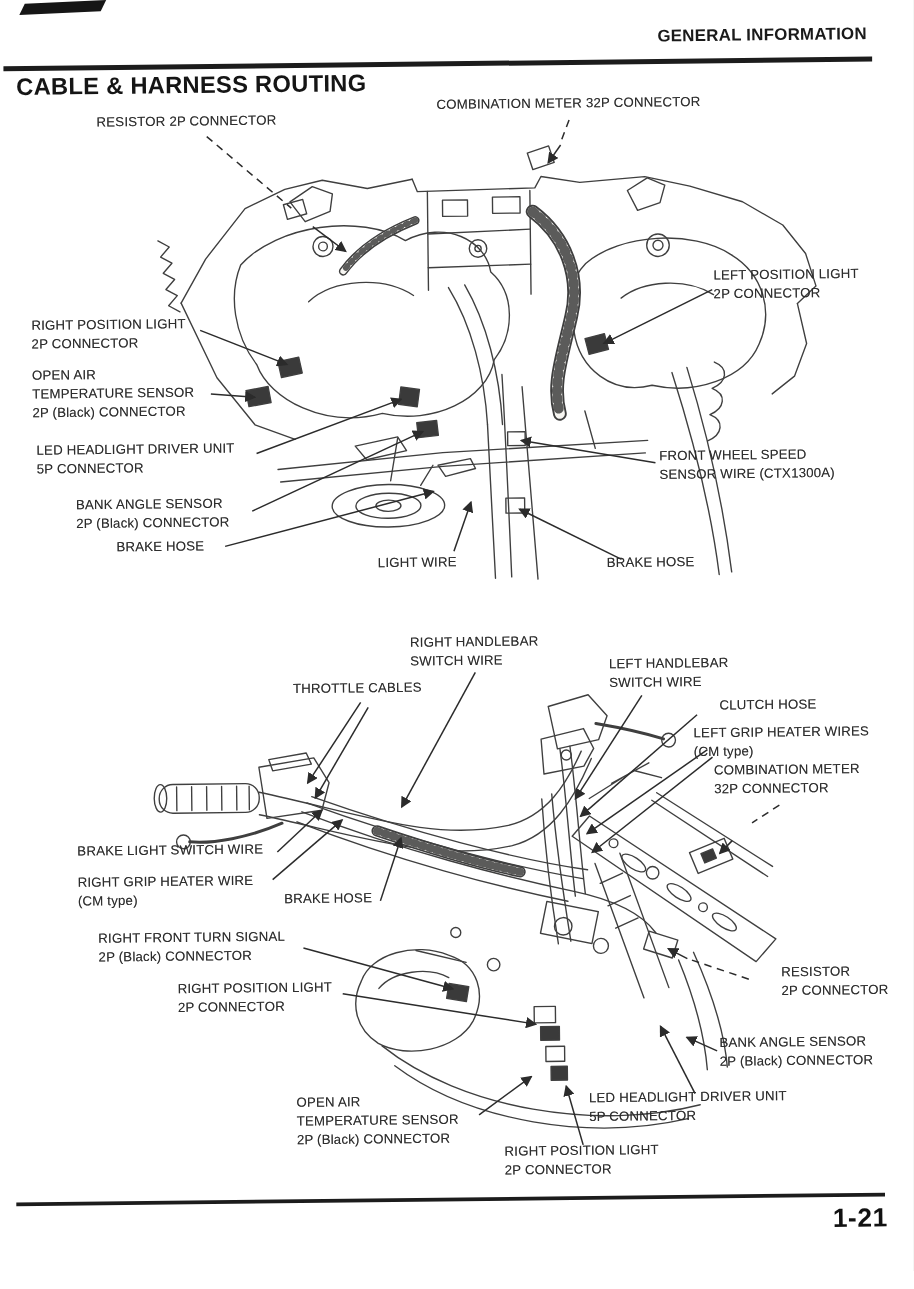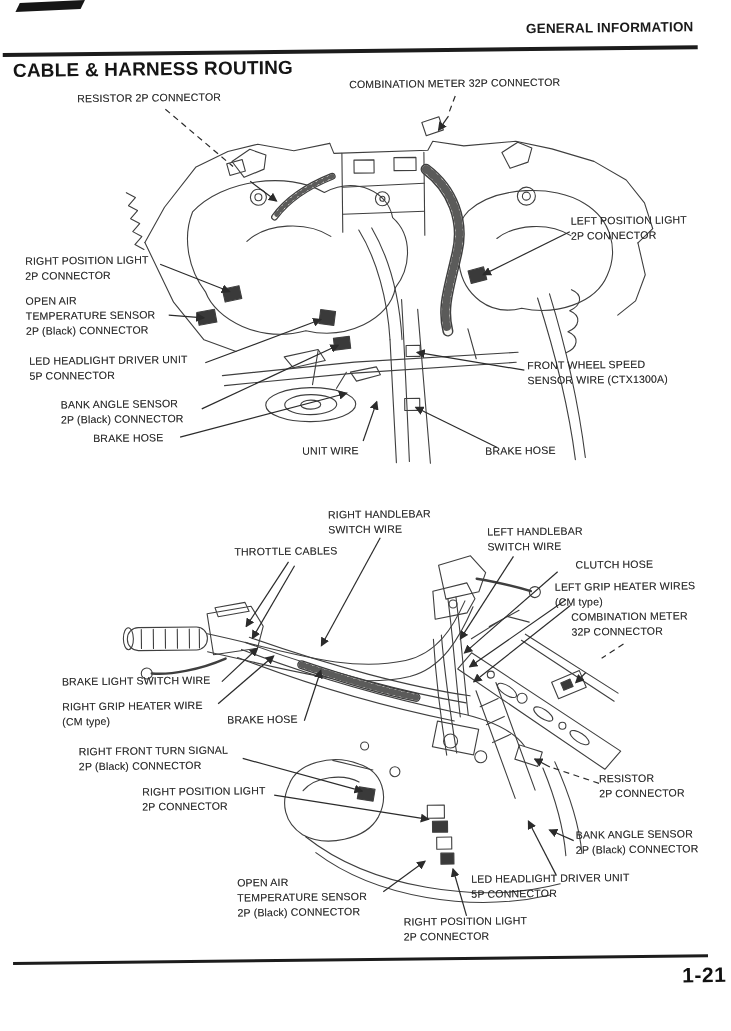--- a/index.html
+++ b/index.html
@@ -8,21 +8,21 @@
   .skew{position:absolute;inset:0;transform:rotate(-0.65deg);transform-origin:50% 50%;}
   .scan-mark{position:absolute;left:24px;top:-2px;width:64px;height:9px;background:#161616;
              transform:skewX(-28deg) rotate(-2deg);}
   .hdr{position:absolute;right:32px;top:23px;font-size:13.5px;font-weight:700;letter-spacing:.2px;
        color:#1a1a1a;white-space:nowrap;}
   .rule-top{position:absolute;left:8px;top:49px;width:695px;height:3.6px;background:#1c1c1c;}
   .title{position:absolute;left:18px;top:56px;font-size:19px;font-weight:700;letter-spacing:.2px;
          color:#151515;white-space:nowrap;}
   .rule-bot{position:absolute;left:8px;top:958px;width:695px;height:3.2px;background:#1c1c1c;}
   .pageno{position:absolute;left:661px;top:967px;font-size:21px;font-weight:700;letter-spacing:.5px;
-          color:#111;margin-left:16px;}
+          color:#111;}
   svg.illo{position:absolute;left:0;top:0;}
   .co{position:absolute;font-size:10.6px;line-height:15px;letter-spacing:.15px;color:#2d2d2d;
       white-space:nowrap;text-shadow:0 0 .4px rgba(20,20,20,.45);}
   .co span{display:block;}
 </style>
 </head>
 <body>
 
 <div class="page">
  <div class="skew">
@@ -214,21 +214,21 @@
         <span>5P CONNECTOR</span>
       </div>
   <div class="co" style="left:62px;top:394px">
         <span>BANK ANGLE SENSOR</span>
         <span>2P (Black) CONNECTOR</span>
       </div>
   <div class="co" style="left:94px;top:428px">
         <span>BRAKE HOSE</span>
       </div>
   <div class="co" style="left:303px;top:443px">
-        <span>UNIT WIRE</span>
+        <span>LIGHT WIRE</span>
       </div>
   <div class="co" style="left:486px;top:445px">
         <span>BRAKE HOSE</span>
       </div>
   <div class="co" style="left:529px;top:360px">
         <span>FRONT WHEEL SPEED</span>
         <span>SENSOR WIRE (CTX1300A)</span>
       </div>
 
   <div class="co" style="left:328px;top:507px">
@@ -264,21 +264,21 @@
         <span>BRAKE HOSE</span>
       </div>
   <div class="co" style="left:76px;top:741px">
         <span>RIGHT FRONT TURN SIGNAL</span>
         <span>2P (Black) CONNECTOR</span>
       </div>
   <div class="co" style="left:139px;top:782px">
         <span>RIGHT POSITION LIGHT</span>
         <span>2P CONNECTOR</span>
       </div>
-  <div class="co" style="left:596px;top:774px">
+  <div class="co" style="left:622px;top:774px">
         <span>RESISTOR</span>
         <span>2P CONNECTOR</span>
       </div>
   <div class="co" style="left:572px;top:830px">
         <span>BANK ANGLE SENSOR</span>
         <span>2P (Black) CONNECTOR</span>
       </div>
   <div class="co" style="left:467px;top:873px">
         <span>LED HEADLIGHT DRIVER UNIT</span>
         <span>5P CONNECTOR</span>

